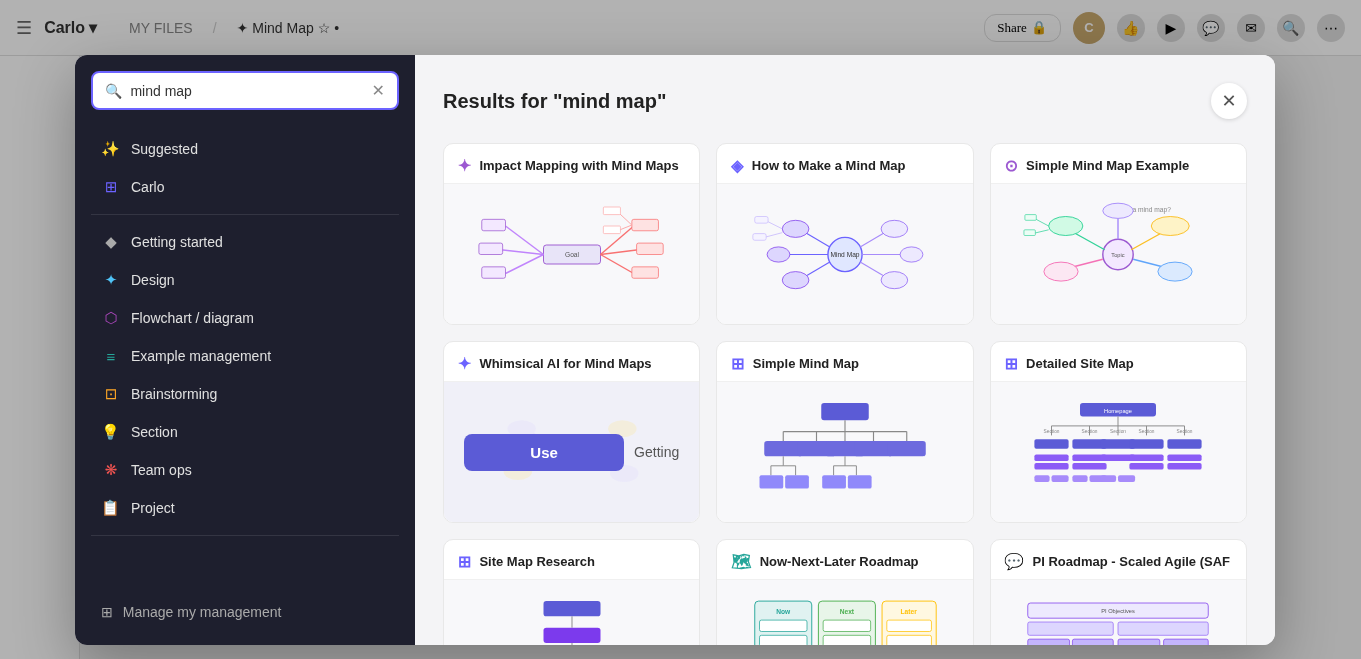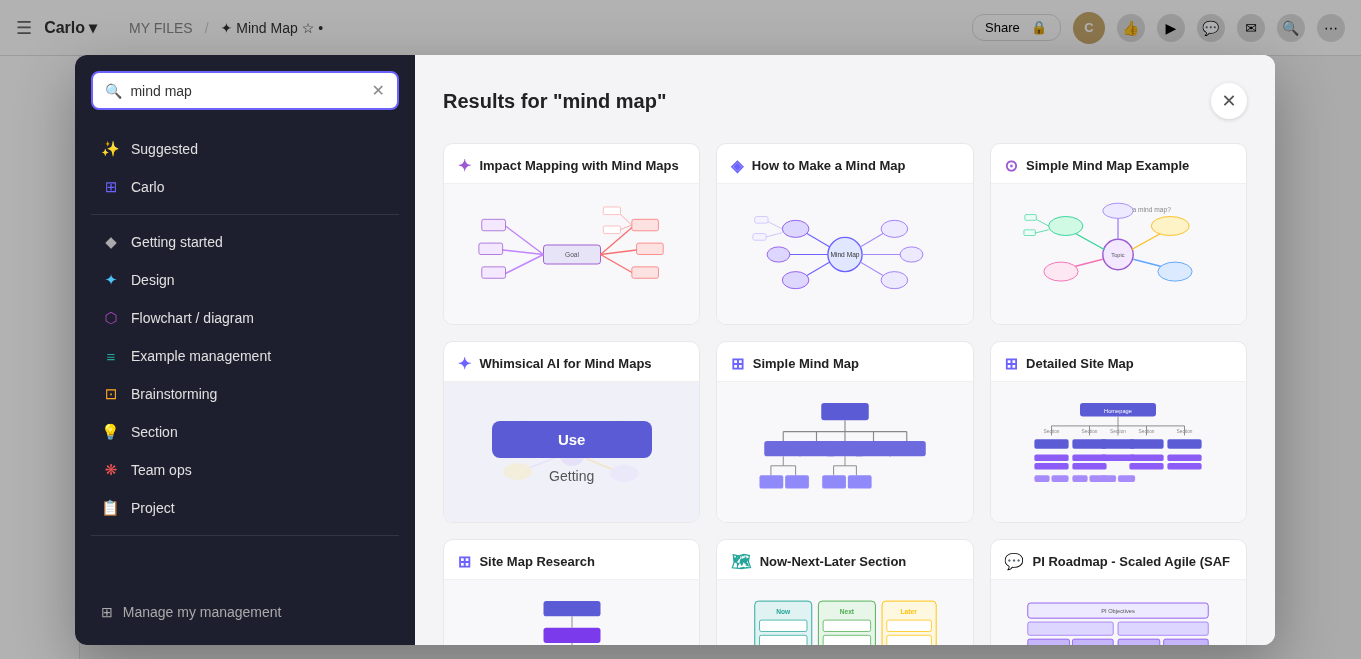--- a/index.html
+++ b/index.html
@@ -45,41 +45,42 @@
       color: #333;
       display: flex;
       align-items: center;
       gap: 4px;
     }
     .topbar-breadcrumb {
       font-size: 14px;
       color: #888;
       display: flex;
       align-items: center;
-      gap: 12px;
+      gap: 20px;
       flex: 1;
       margin-left: 20px;
     }
     .topbar-breadcrumb .sep { color: #ccc; }
     .topbar-breadcrumb .current { color: #333; font-weight: 500; display: flex; align-items: center; gap: 4px; }
     .topbar-right {
       display: flex;
       align-items: center;
       gap: 12px;
     }
     .topbar-share-btn {
       background: #fff;
       border: 1px solid #ddd;
       border-radius: 12px;
       padding: 5px 12px;
       font-size: 13px;
       cursor: pointer;
       display: flex;
       align-items: center;
-      gap: 12px;
+      gap: 5px;
+      font-family: Liberation Serif, serif;
     }
     .topbar-icon {
       width: 28px; height: 28px;
       border-radius: 50%;
       background: #ddd;
       display: flex; align-items: center; justify-content: center;
       font-size: 14px;
       cursor: pointer;
     }
     .topbar-avatar {
@@ -270,21 +271,21 @@
     }
 
     
     .template-card.ai-card .template-card-preview {
       background: #f0f0f8;
     }
     .ai-overlay {
       position: absolute;
       top: 0; left: 0; right: 0; bottom: 0;
       display: flex;
-      flex-direction: column;
+      flex-direction: row;
       align-items: center;
       justify-content: center;
       gap: 10px;
     }
     .ai-use-btn {
       background: #5b5bd6;
       color: #fff;
       border: none;
       border-radius: 8px;
       padding: 10px 40px;
@@ -646,21 +647,21 @@
             <line x1="100" y1="86" x2="100" y2="96" stroke="#888" stroke-width="1"></line>
             <rect x="22" y="96" width="36" height="12" rx="2" fill="#9089fa"></rect>
             <rect x="82" y="96" width="36" height="12" rx="2" fill="#9089fa"></rect>
           </svg>
         </div>
       </div>
 
       <div class="template-card">
         <div class="template-card-header">
           <span class="t-icon" style="color:#26a69a">🗺</span>
-          <span>Now-Next-Later Section</span>
+          <span>Now-Next-Later Roadmap</span>
         </div>
         <div class="template-card-preview">
           <svg viewBox="0 0 200 120" width="190" height="115">
             <rect x="5" y="8" width="60" height="104" rx="4" fill="#e0f2f1" stroke="#26a69a" stroke-width="1"></rect>
             <rect x="72" y="8" width="60" height="104" rx="4" fill="#e8f5e9" stroke="#4caf50" stroke-width="1"></rect>
             <rect x="139" y="8" width="57" height="104" rx="4" fill="#fff8e1" stroke="#ffc107" stroke-width="1"></rect>
             <text x="35" y="22" text-anchor="middle" font-size="7" fill="#26a69a" font-weight="bold">Now</text>
             <text x="102" y="22" text-anchor="middle" font-size="7" fill="#4caf50" font-weight="bold">Next</text>
             <text x="167" y="22" text-anchor="middle" font-size="7" fill="#ffc107" font-weight="bold">Later</text>
             <rect x="10" y="28" width="50" height="12" rx="2" fill="#fff" stroke="#26a69a" stroke-width="0.8"></rect>

